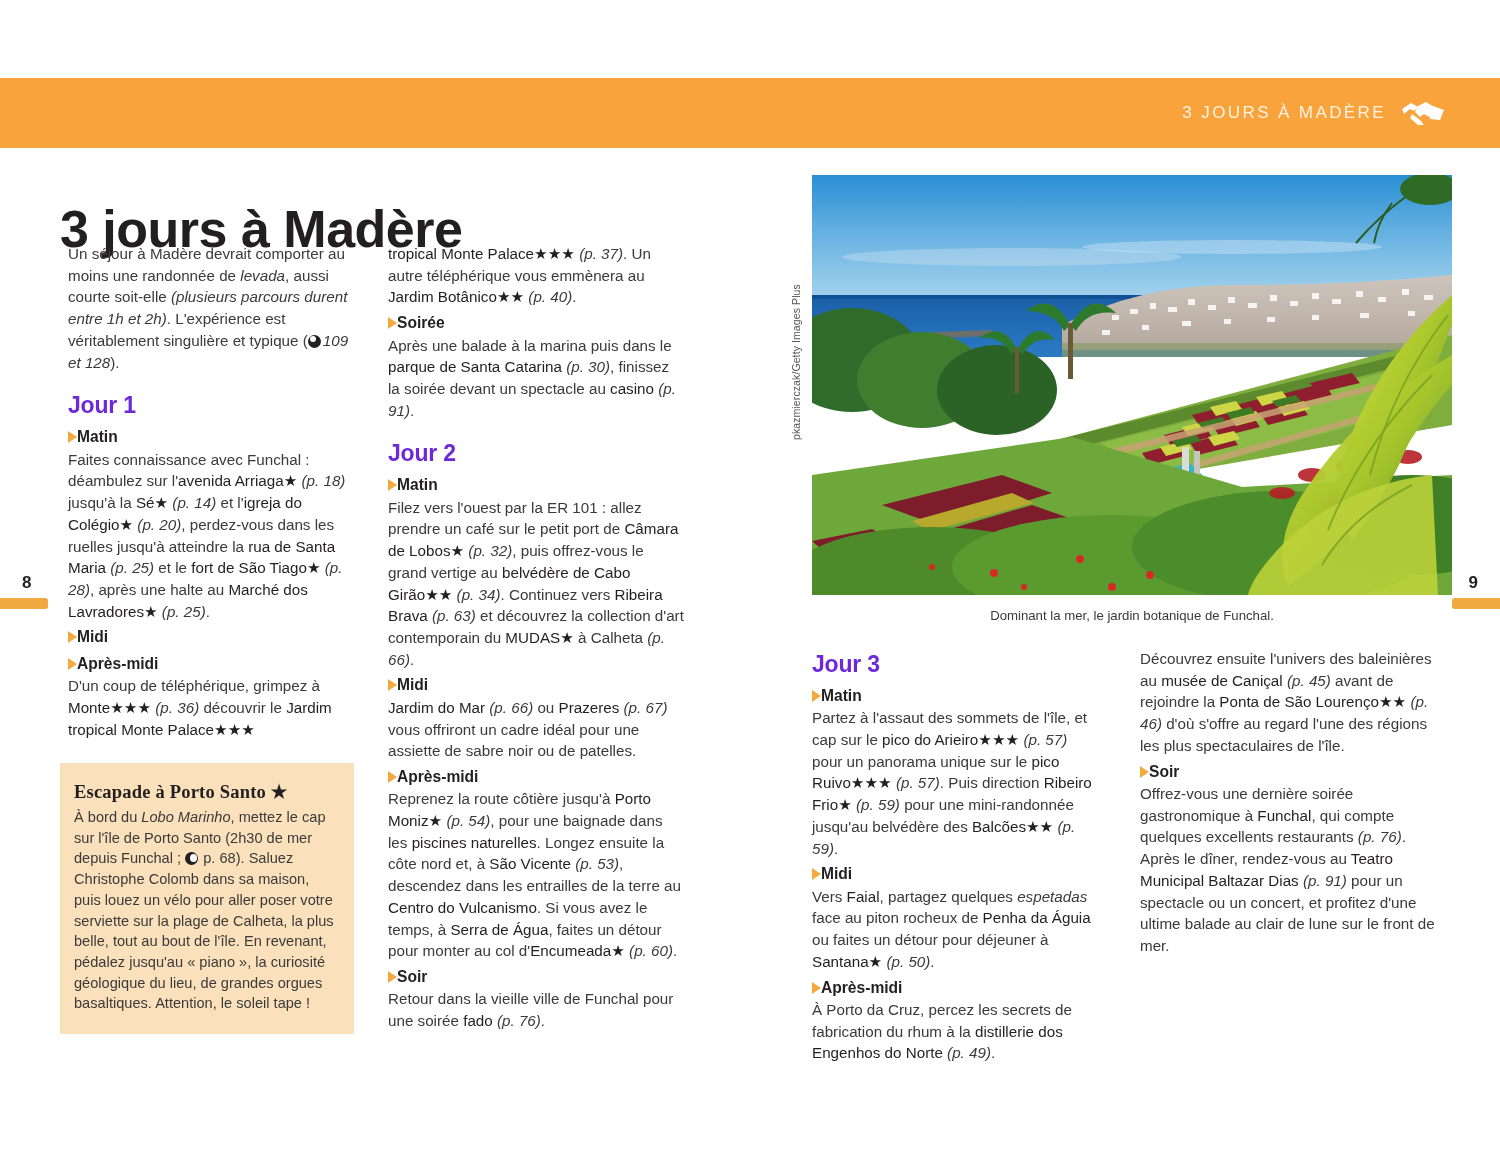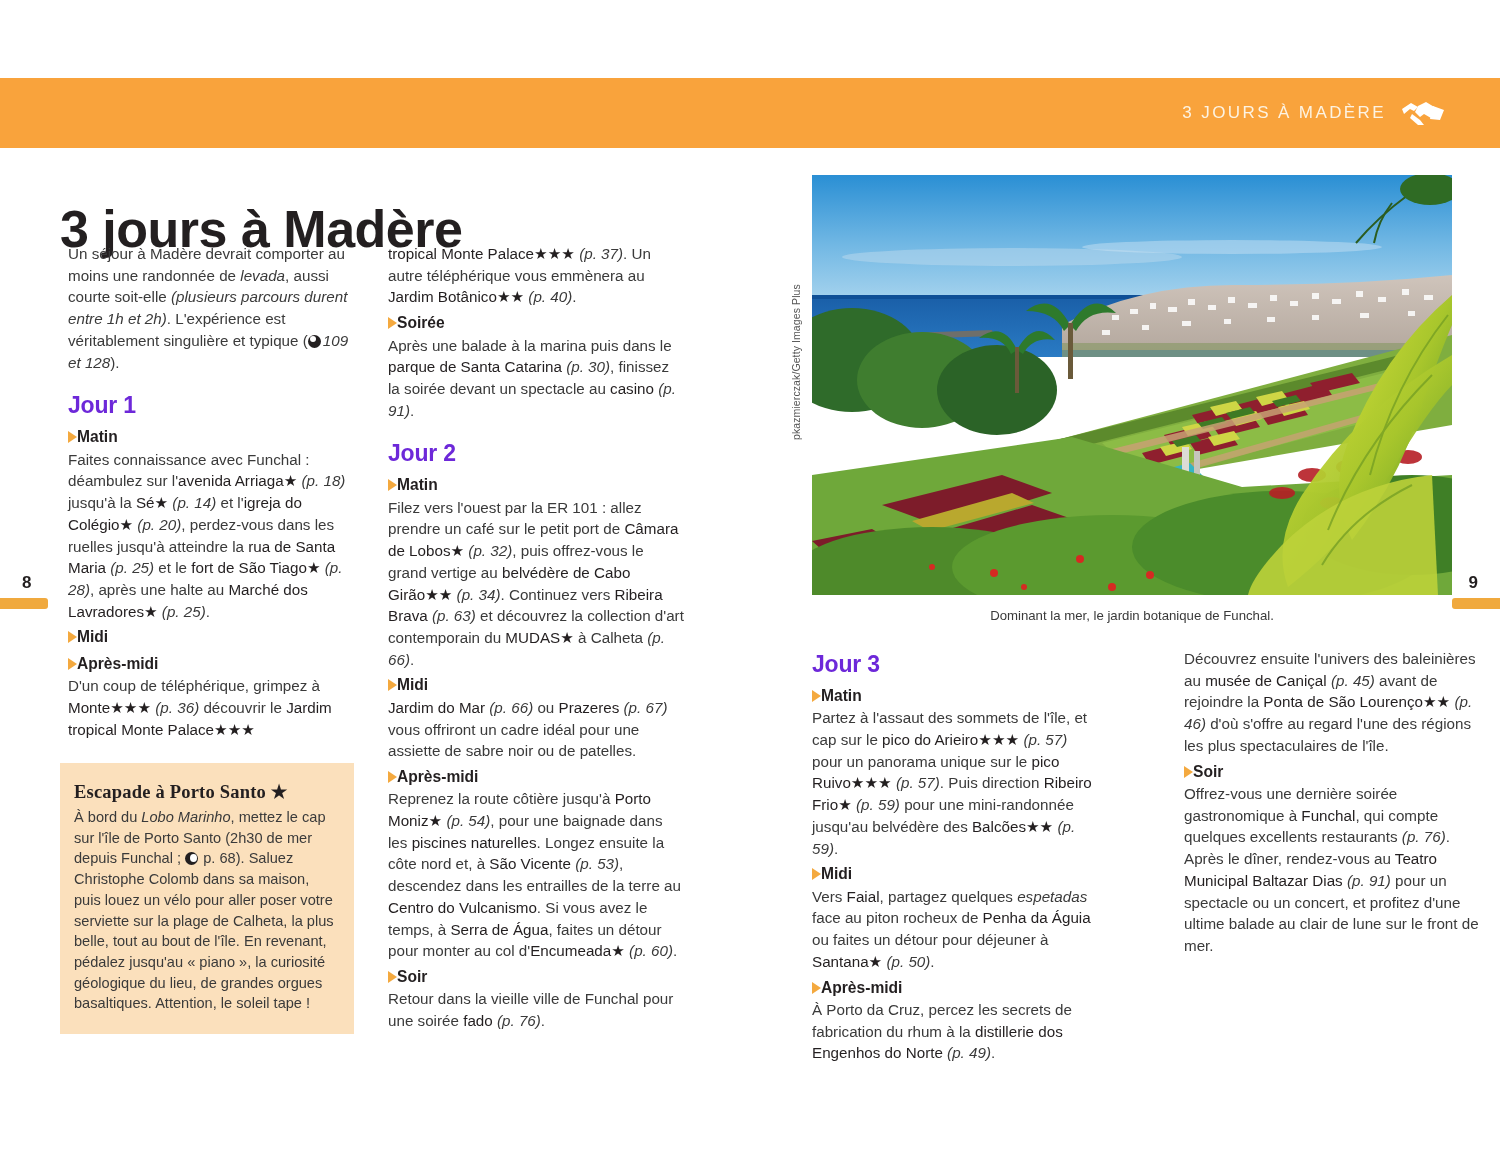--- a/index.html
+++ b/index.html
@@ -74,21 +74,21 @@
     color: #3a3a3a;
     text-align: left;
   }
   .col p { margin: 0; }
   .col b { color: #231f20; font-weight: 400; }
   .col i { font-style: italic; }
 
   #col1 { left: 68px; top: 243px; width: 294px; }
   #col2 { left: 388px; top: 243px; width: 296px; }
   #col3 { left: 812px; top: 648px; width: 288px; }
-  #col4 { left: 1184px; top: 648px; width: 300px; }
+  #col4 { left: 1140px; top: 648px; width: 300px; }
 
   .jour-head {
     color: #6d28d9;
     font-size: 23px;
     font-weight: 700;
     margin-top: 16px;
     margin-bottom: 2px;
     letter-spacing: -0.2px;
   }
   #col1 .jour-head:first-child,

